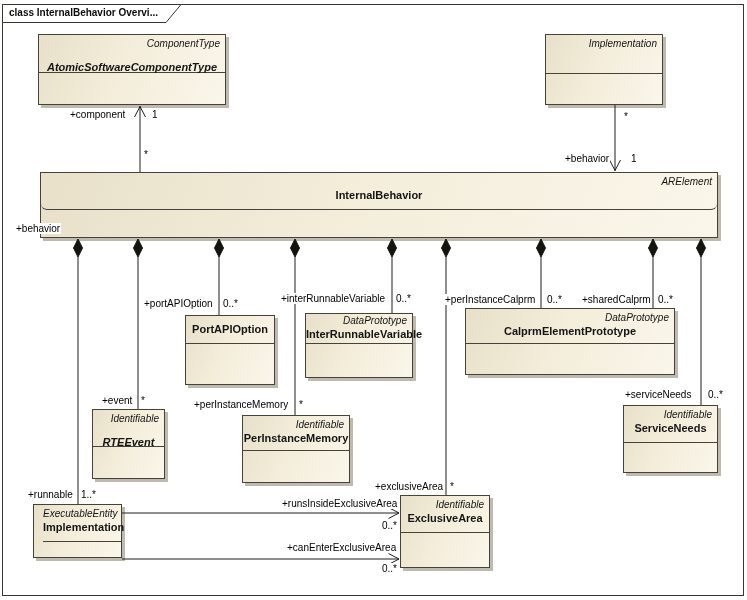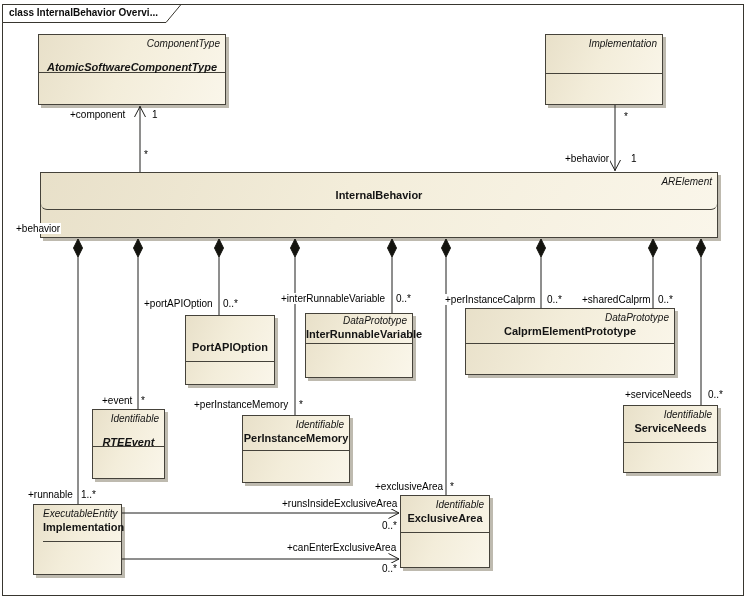--- a/index.html
+++ b/index.html
@@ -12,21 +12,21 @@
   svg.layer{position:absolute;left:0;top:0;z-index:3;}
   .ln{stroke:#1f1f1c;stroke-width:1;fill:none;}
   .dia{fill:#14140f;stroke:#14140f;}
   .arr{stroke:#1f1f1c;stroke-width:1;fill:none;}
   .tabshape{fill:#ffffff;stroke:#38362f;stroke-width:1;}
   .ubox{position:absolute;box-sizing:border-box;border:1px solid #45423a;
         background:linear-gradient(112deg,#e8e0c9 0%,#f3edda 45%,#faf6ea 100%);
         box-shadow:3px 3px 0 rgba(168,163,148,0.75);
         display:flex;flex-direction:column;z-index:2;}
   .uhdr{box-sizing:border-box;border-bottom:1px solid #45423a;padding-top:2px;overflow:visible;}
-  .uhdr.center{display:flex;align-items:center;justify-content:center;padding-top:0;margin-top:18px;}
+  .uhdr.center{display:flex;align-items:center;justify-content:center;padding-top:0;}
   .stereo{font-size:10px;font-style:italic;color:#141414;text-align:right;
           padding-right:5px;line-height:13px;white-space:nowrap;}
   .cname{font-size:11px;font-weight:bold;color:#141414;text-align:center;
          line-height:15px;white-space:nowrap;}
   .cname.it{font-style:italic;margin-top:10px;}
   .ubody{flex:1;}
   .lbl{position:absolute;font-size:10px;color:#000;white-space:nowrap;
        background:#ffffff;padding:0 1px;z-index:4;line-height:11px;}
 </style>
 </head>
@@ -161,21 +161,21 @@
   </div>
 
   <div class="ubox" style="left:623px;top:405px;width:95px;height:68px;">
     <div class="uhdr" style="height:37px;">
       <div class="stereo">Identifiable</div>
       <div class="cname">ServiceNeeds</div>
     </div>
     <div class="ubody"></div>
   </div>
 
-  <div class="ubox" style="left:33px;top:504px;width:89px;height:71px;padding-left:9px;">
+  <div class="ubox" style="left:33px;top:504px;width:89px;height:54px;padding-left:9px;">
     <div class="uhdr" style="height:37px;">
       <div class="stereo">ExecutableEntity</div>
       <div class="cname">Implementation</div>
     </div>
     <div class="ubody"></div>
   </div>
 
   <div class="ubox" style="left:400px;top:495px;width:90px;height:73px;">
     <div class="uhdr" style="height:37px;">
       <div class="stereo">Identifiable</div>

